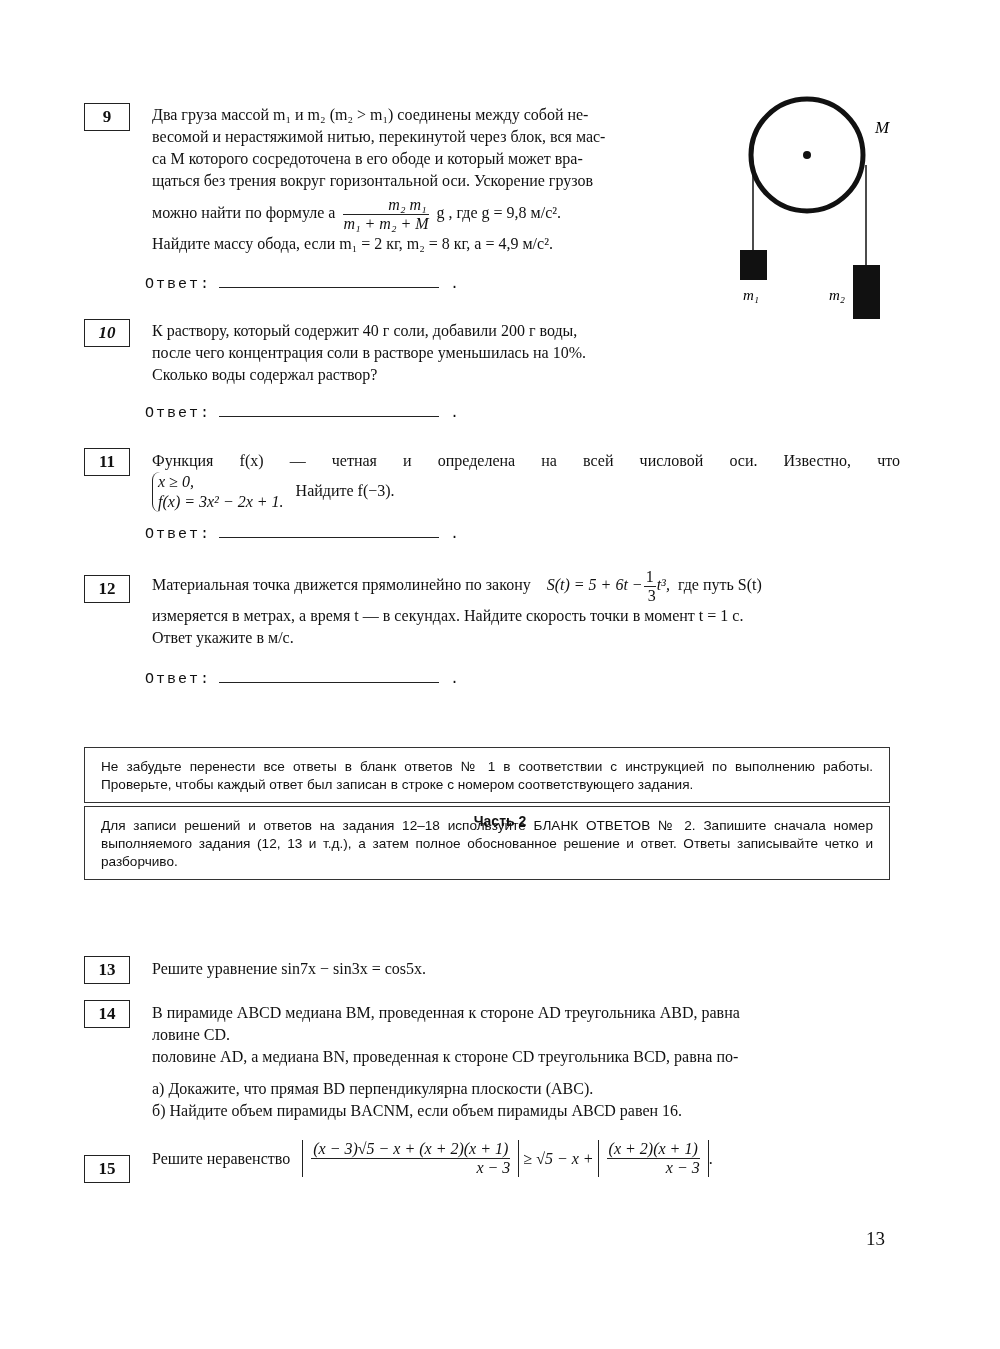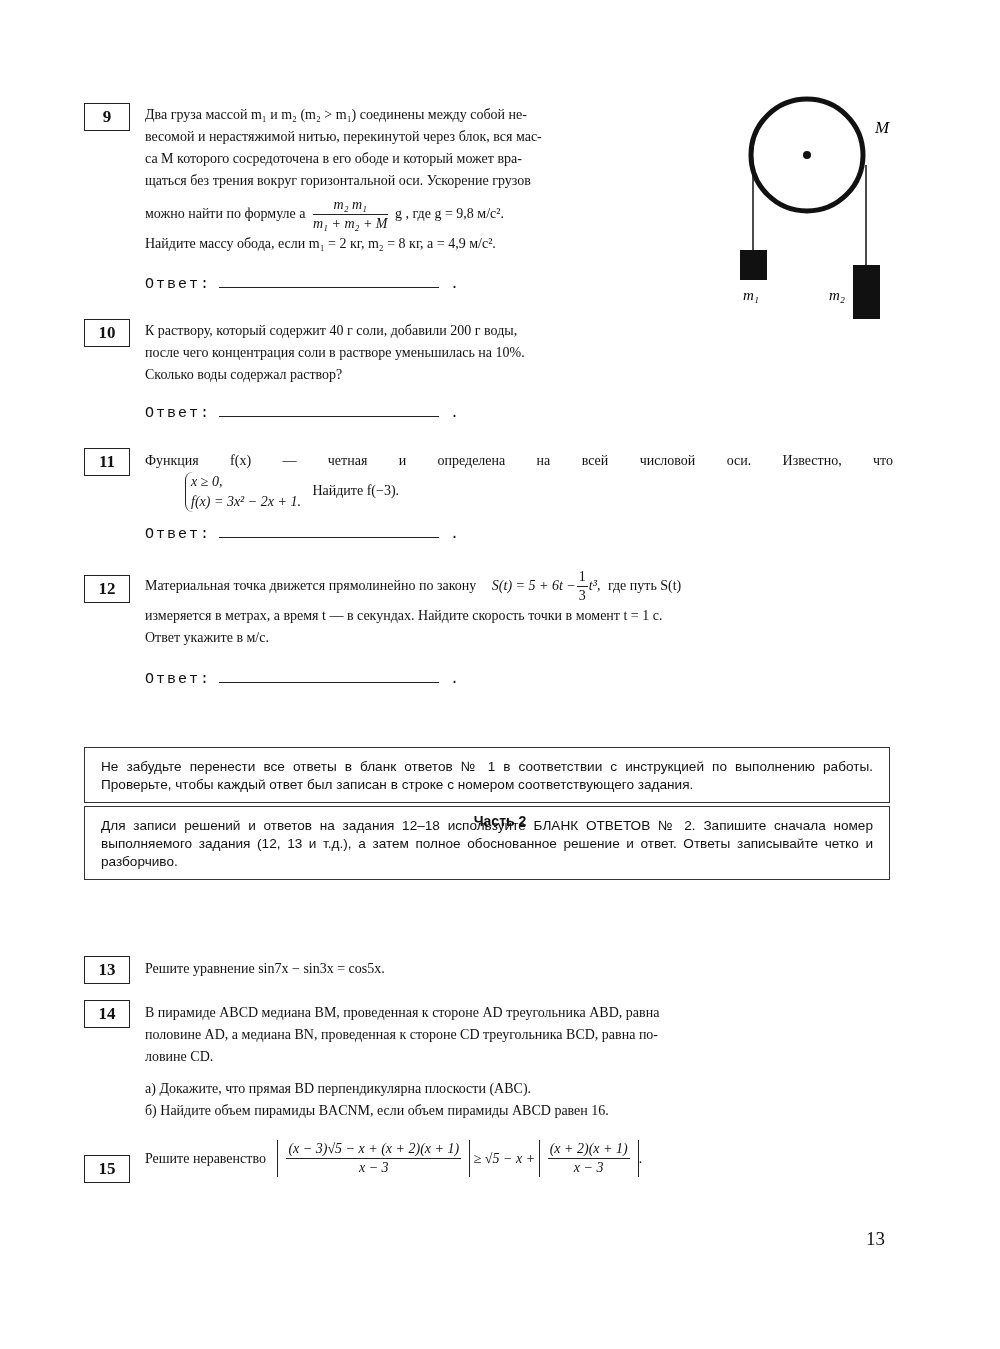--- a/index.html
+++ b/index.html
@@ -2,29 +2,29 @@
 <html><head>
 <meta charset="utf-8">
 <style>
   html, body { margin:0; padding:0; background:#fff; }
   body { width:1000px; height:1349px; position:relative; overflow:hidden; color:#111;
          font-family:"DejaVu Serif", "Liberation Serif", serif; }
   .page { position:absolute; left:0; top:0; width:1000px; height:1349px; }
   .num-box { position:absolute; left:84px; width:44px; height:26px; border:1.5px solid #222;
              font-family:"Liberation Serif", serif; font-weight:bold; font-size:17px;
              text-align:center; line-height:26px; background:#fff; }
-  .task { position:absolute; left:145px; font-family:"Liberation Serif", serif; font-size:14px;
+  .task { position:absolute; left:152px; font-family:"Liberation Serif", serif; font-size:16px;
           line-height:22px; text-align:justify; }
   .task p { margin:0; }
   .i { font-style:italic; }
   .answer { position:absolute; left:145px; font-family:"Liberation Mono", monospace; font-size:15px;
             letter-spacing:2px; }
   .answer .line { display:inline-block; width:220px; border-bottom:1px solid #222; margin-left:8px;
                   vertical-align:baseline; height:12px; }
-  .frac { display:inline-block; vertical-align:middle; text-align:center; margin:0 4px; }
+  .frac { display:inline-block; vertical-align:middle; text-align:right; margin:0 4px; }
   .frac .n { display:block; border-bottom:1px solid #222; padding:0 2px; line-height:18px; }
   .frac .d { display:block; line-height:18px; }
   .notice { position:absolute; left:84px; width:806px; border:1.5px solid #333; padding:10px 16px;
             box-sizing:border-box; font-family:"Liberation Sans", sans-serif; font-size:13.6px;
             line-height:18px; text-align:justify; }
   .part-title { position:absolute; left:0; width:1000px; top:813px; text-align:center;
                 font-family:"Liberation Sans", sans-serif; font-weight:bold; font-size:14px; }
   .page-num { position:absolute; left:866px; top:1228px; font-family:"Liberation Serif", serif; font-size:19px; }
   .system { display:inline-block; vertical-align:middle; border-left:1.5px solid #222;
             border-radius:8px 0 0 8px; padding-left:5px; line-height:20px; }
@@ -61,34 +61,34 @@
     <circle cx="72" cy="60" r="4" fill="#111"></circle>
     <line x1="18" y1="70" x2="18" y2="155" stroke="#111" stroke-width="1.5"></line>
     <line x1="131" y1="70" x2="131" y2="170" stroke="#111" stroke-width="1.5"></line>
     <rect x="5" y="155" width="27" height="30" fill="#111"></rect>
     <rect x="118" y="170" width="27" height="54" fill="#111"></rect>
     <text x="140" y="38" font-family="Liberation Serif, serif" font-style="italic" font-size="17">M</text>
     <text x="8" y="205" font-family="Liberation Serif, serif" font-style="italic" font-size="15">m₁</text>
     <text x="94" y="205" font-family="Liberation Serif, serif" font-style="italic" font-size="15">m₂</text>
   </svg>
 
-  <div class="num-box" style="top:319px;">10</div>
+  <div class="num-box" style="top:319px;font-style:italic;">10</div>
   <div class="task" style="top:320px; width:572px;">
     <p>К раствору, который содержит 40 г соли, добавили 200 г воды,</p>
     <p>после чего концентрация соли в растворе уменьшилась на 10%.</p>
     <p>Сколько воды содержал раствор?</p>
   </div>
   <div class="answer" style="top:404px;">
     <span>Ответ:</span><span class="line"></span> .
   </div>
 
   <div class="num-box" style="top:448px;">11</div>
   <div class="task" style="top:450px; width:748px;">
     <p style="text-align-last:justify;">Функция f(x) — четная и определена на всей числовой оси. Известно, что</p>
-    <p style="line-height:20px;margin-left:40px;">
+    <p style="line-height:20px;">
       <span class="system i">
         <span style="display:block;">x ≥ 0,</span>
         <span style="display:block;">f(x) = 3x² − 2x + 1.</span>
       </span>
       <span style="margin-left:8px;">Найдите f(−3).</span>
     </p>
   </div>
   <div class="answer" style="top:525px;">
     <span>Ответ:</span><span class="line"></span> .
   </div>
@@ -112,22 +112,22 @@
   <div class="part-title">Часть 2</div>
 
   <div class="notice" style="top:806px; height:74px;">Для записи решений и ответов на задания 12–18 используйте БЛАНК ОТВЕТОВ № 2. Запишите сначала номер выполняемого задания (12, 13 и т.д.), а затем полное обоснованное решение и ответ. Ответы записывайте четко и разборчиво.</div>
 
   <div class="num-box" style="top:956px;">13</div>
   <div class="task" style="top:958px; width:748px;">Решите уравнение sin7x − sin3x = cos5x.</div>
 
   <div class="num-box" style="top:1000px;text-align:center;">14</div>
   <div class="task" style="top:1002px; width:748px;">
     <p>В пирамиде ABCD медиана BM, проведенная к стороне AD треугольника ABD, равна</p>
+    <p>ловине CD.</p>
     <p>половине AD, а медиана BN, проведенная к стороне CD треугольника BCD, равна по-</p>
-    <p>ловине CD.</p>
     <p style="margin-top:10px;">а) Докажите, что прямая BD перпендикулярна плоскости (ABC).</p>
     <p>б) Найдите объем пирамиды BACNM, если объем пирамиды ABCD равен 16.</p>
   </div>
 
   <div class="num-box" style="top:1155px;">15</div>
   <div class="task" style="top:1140px; width:748px; white-space:nowrap;">
     <span style="vertical-align:middle;">Решите неравенство</span>
     <span class="absbar" style="margin-left:8px;">
       <span class="frac">
         <span class="n i">(x − 3)√5 − x + (x + 2)(x + 1)</span>

